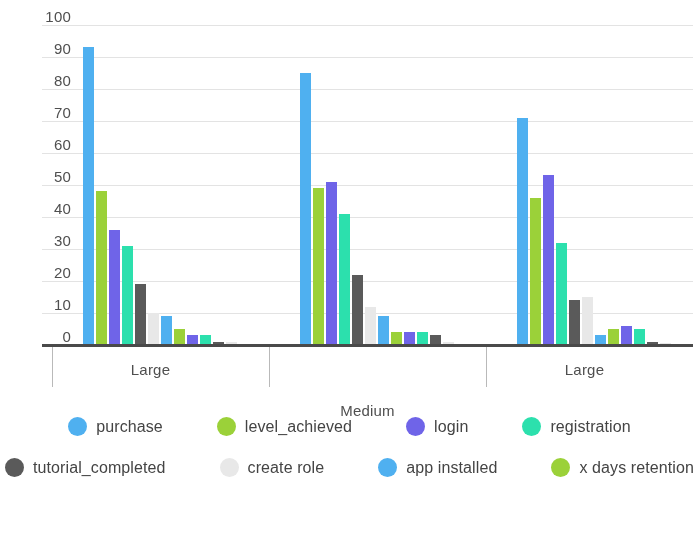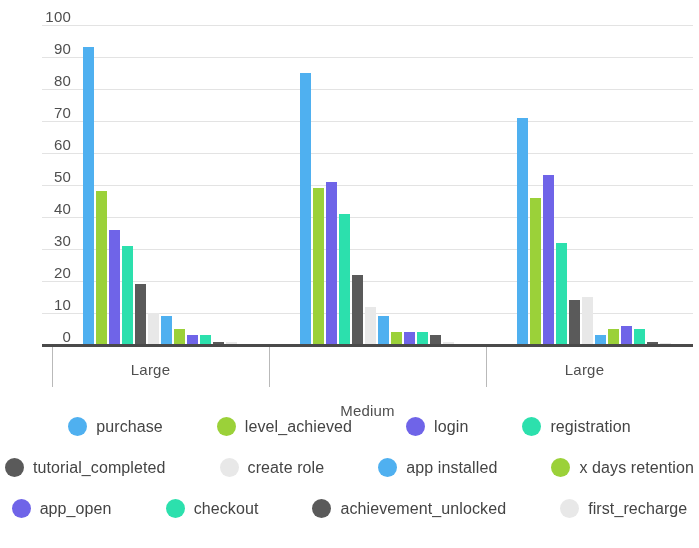--- a/index.html
+++ b/index.html
@@ -285,33 +285,15 @@
         </div>
         <div class="legend-item">
           <span class="legend-dot" style="background: rgb(79, 176, 240);"></span>
           <span class="legend-text">app installed</span>
         </div>
         <div class="legend-item">
           <span class="legend-dot" style="background: rgb(155, 209, 57);"></span>
           <span class="legend-text">x days retention</span>
         </div>
       </div>
-      <div class="legend-row">
-        <div class="legend-item">
-          <span class="legend-dot" style="background: rgb(111, 100, 232);"></span>
-          <span class="legend-text">app_open</span>
-        </div>
-        <div class="legend-item">
-          <span class="legend-dot" style="background: rgb(44, 224, 173);"></span>
-          <span class="legend-text">checkout</span>
-        </div>
-        <div class="legend-item">
-          <span class="legend-dot" style="background: rgb(90, 90, 90);"></span>
-          <span class="legend-text">achievement_unlocked</span>
-        </div>
-        <div class="legend-item">
-          <span class="legend-dot" style="background: rgb(232, 232, 232);"></span>
-          <span class="legend-text">first_recharge</span>
-        </div>
-      </div>
     </div>
 
 </div>
 
 </body></html>

